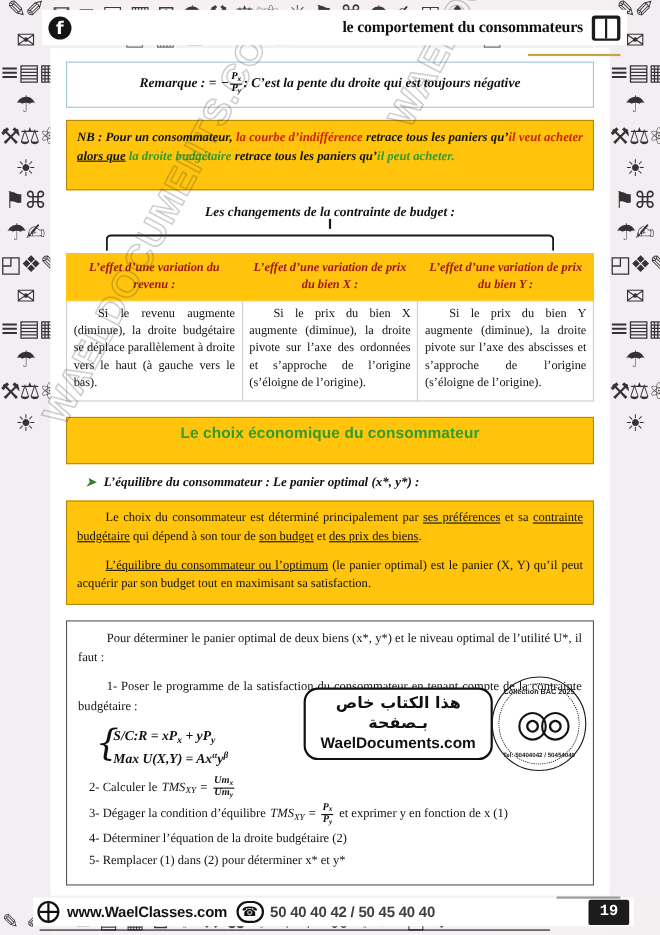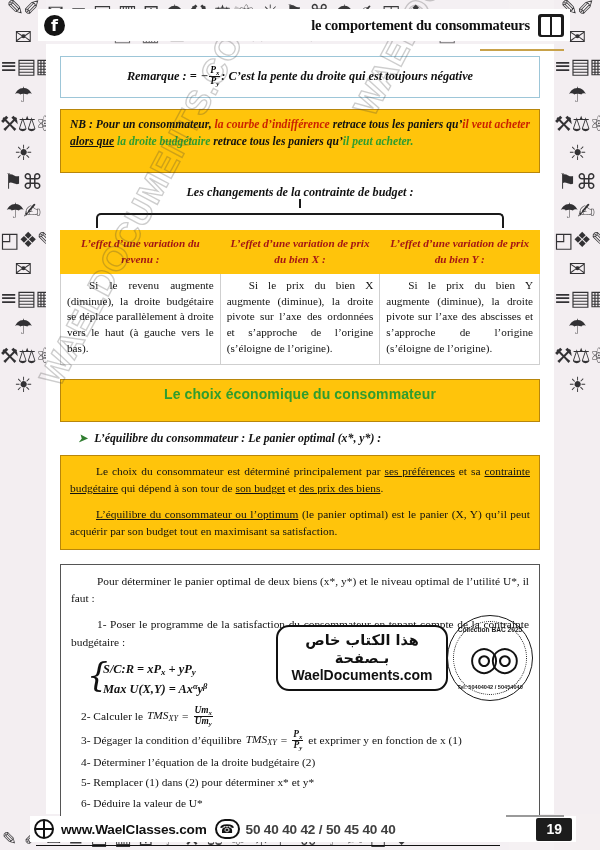--- a/index.html
+++ b/index.html
@@ -345,21 +345,21 @@
     font-size:12px; line-height:16px; text-align:center; color:#111;
   }
   .ft-phone {
     font-family:"Liberation Sans", sans-serif;
     font-weight:bold; font-size:13.6px; color:#404040;
     letter-spacing:-.2px;
   }
   .page-num {
     margin-left:auto;
     background:#1c1c1c; color:#fff;
-    font-family:Liberation Sans, sans-serif;
+    font-family:Liberation Mono, monospace;
     font-weight:bold; font-size:14px;
     padding:3px 10px 4px 10px;
     border-radius:2px;
   }
   .ft-rule {
     position:absolute; left:36px; right:100px; bottom:4px;
     height:1.4px; background:#111; z-index:5;
   }
   .ft-toprule {
     position:absolute; right:36px; bottom:33px; width:58px; height:2px;
@@ -488,21 +488,20 @@
           <span> = </span>
           <span class="frac">
             <span class="num"><i><span>P</span><span class="sub">x</span></i></span>
             <span class="den"><i><span>P</span><span class="sub">y</span></i></span>
           </span>
           <span> et exprimer y en fonction de x (1)</span>
       </p>
 
       <p class="step">4- Déterminer l’équation de la droite budgétaire (2)</p>
       <p class="step">5- Remplacer (1) dans (2) pour déterminer x* et y*</p>
-      <p class="step">6- Déduire la valeur de U*</p>
 
       <div class="ar-badge">
         <div class="ar">هذا الكتاب خاص بـصفحة</div>
         <div class="site">WaelDocuments.com</div>
       </div>
 
       <div class="stamp">
         <div class="inner"></div>
         <div class="arc-top">Collection BAC 2025</div>
         <div class="logo">◎◎</div>

